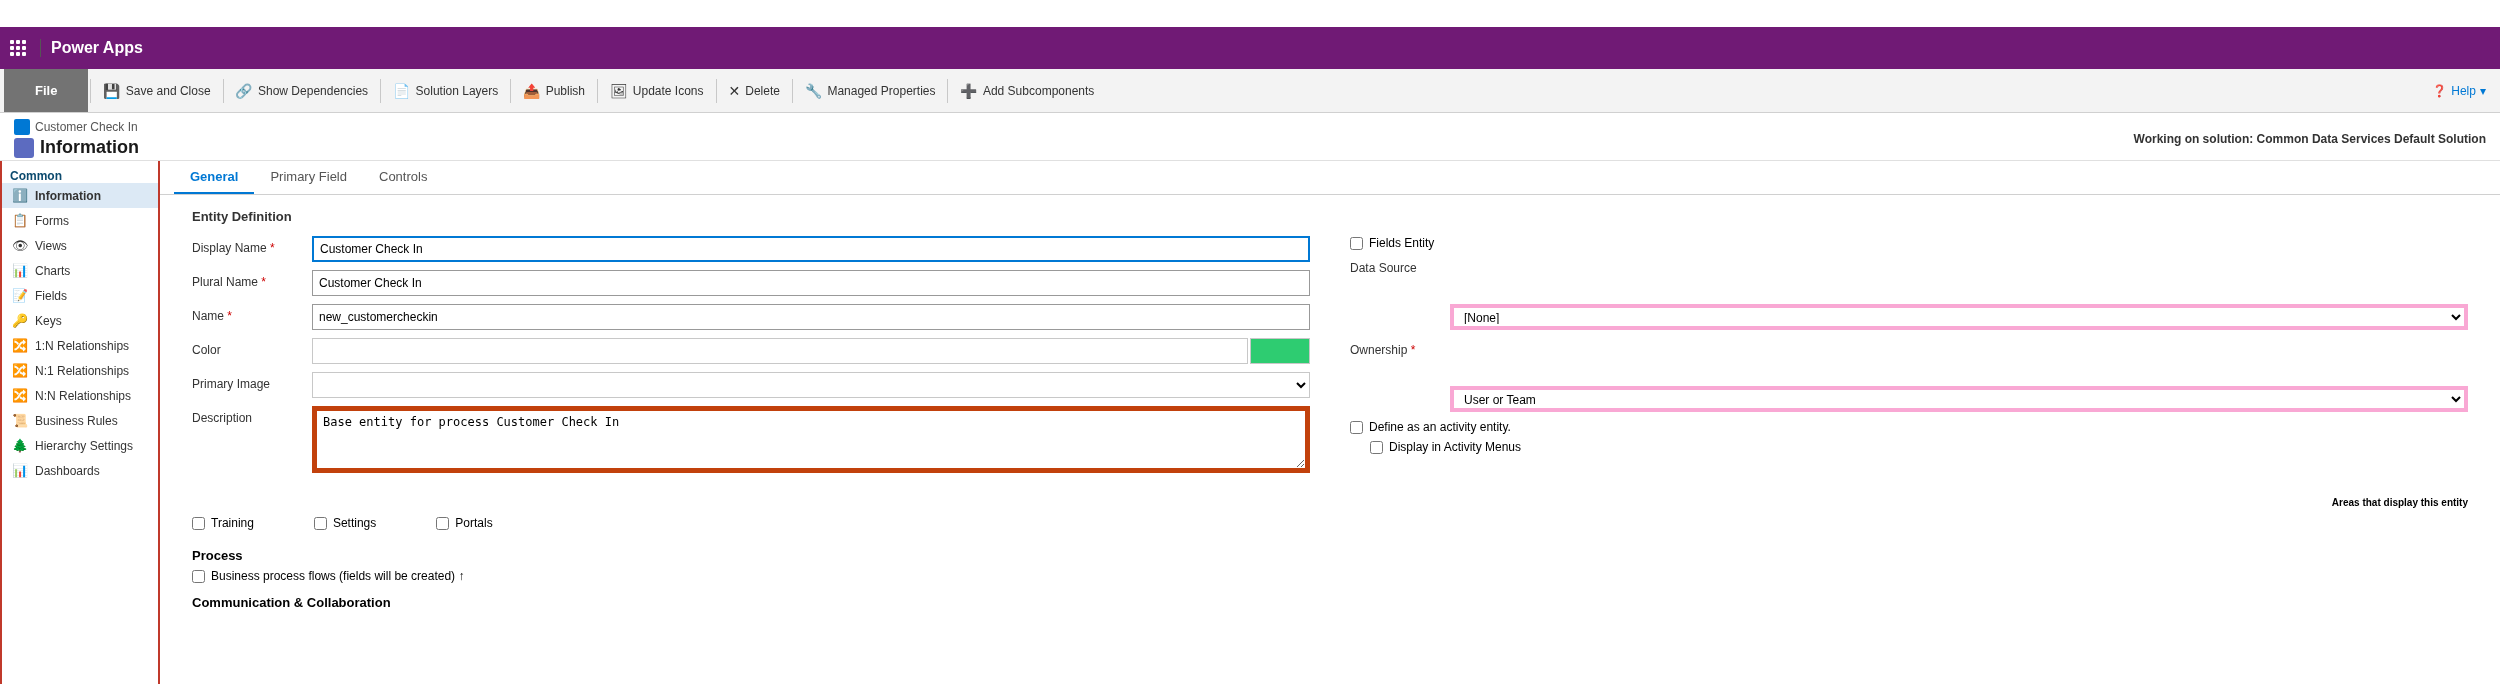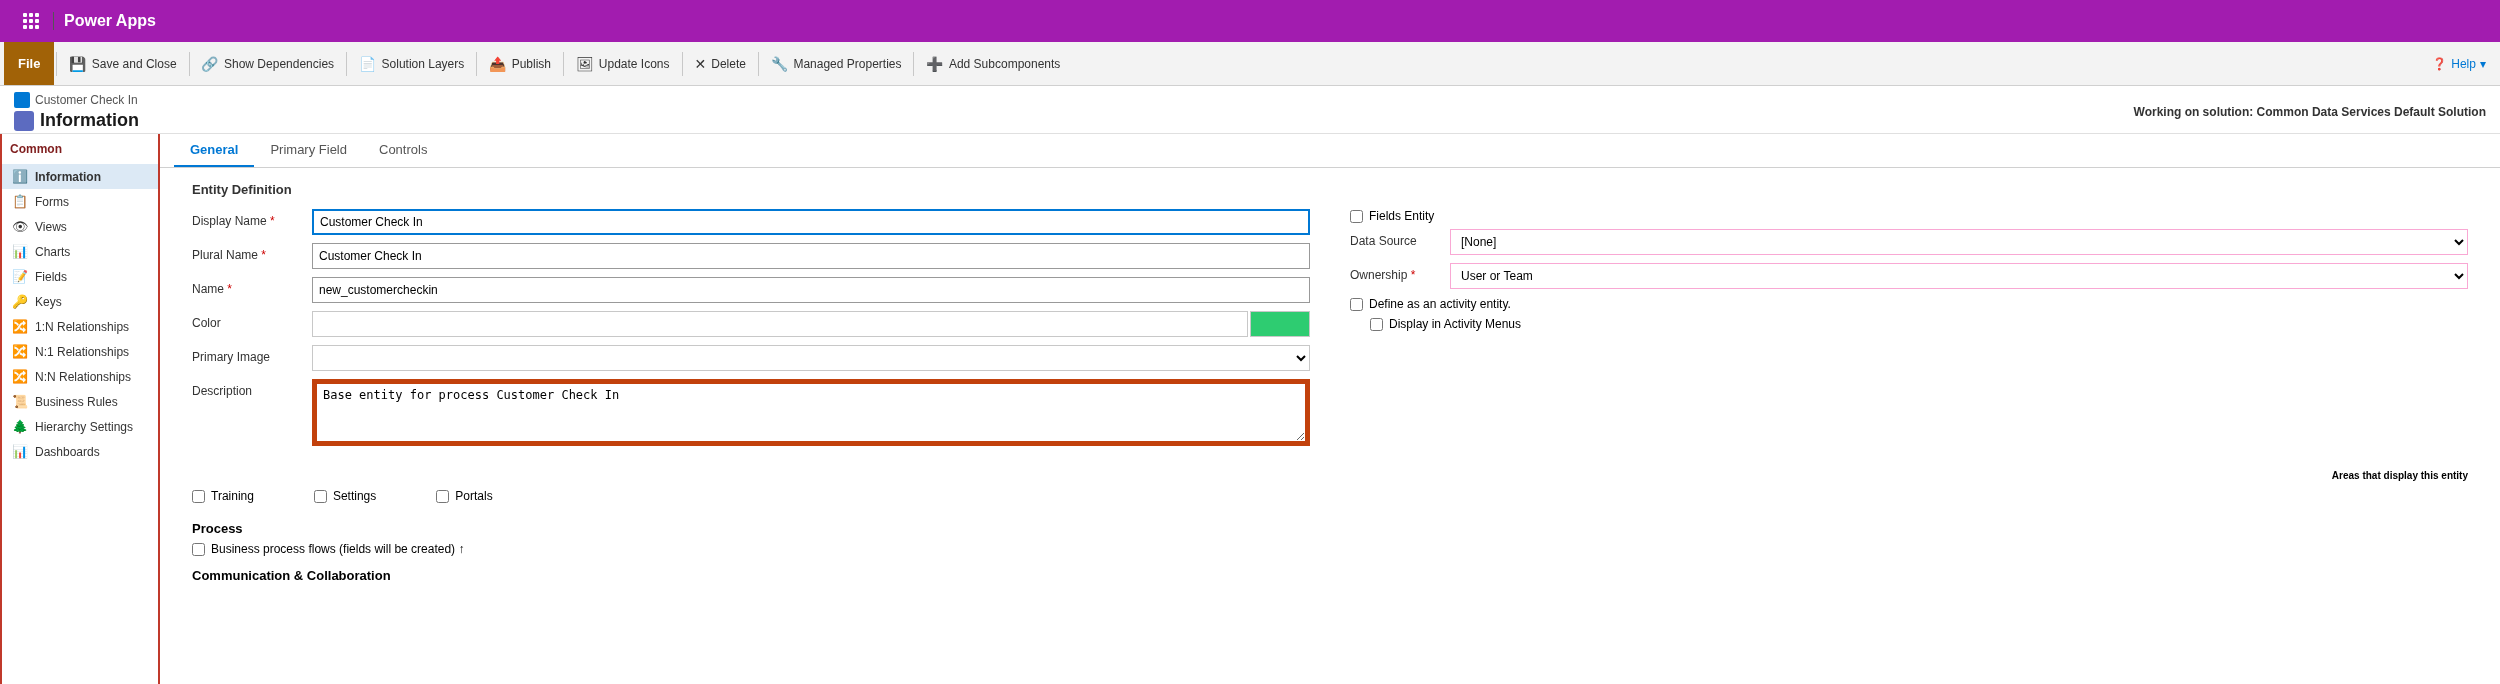--- a/index.html
+++ b/index.html
@@ -1,49 +1,50 @@
 <!DOCTYPE html>
 <html><head>
   <meta charset="utf-8">
   <style>
     * { box-sizing: border-box; margin: 0; padding: 0; }
     body { font-family: 'Segoe UI', sans-serif; font-size: 13px; background: #fff; overflow-x: hidden; }
 
     
     .app-header {
-      background: #a21caf;
+      background: #701a75;
       height: 42px;
       display: flex;
       align-items: center;
-      padding: 0 23px;
+      padding: 0 10px;
       gap: 10px;
+      margin-top: 27px;
     }
     .app-header-grid {
       width: 16px; height: 16px;
       display: grid; grid-template-columns: repeat(3,4px); grid-template-rows: repeat(3,4px); gap: 2px;
     }
     .app-header-grid span { background: #fff; display: block; border-radius: 1px; }
     .app-title { color: #fff; font-size: 16px; font-weight: 600; padding-left: 10px; border-left: 1px solid #555; margin-left: 4px; }
 
     
     .toolbar {
       background: #f3f3f3;
       border-bottom: 1px solid #d0d0d0;
       height: 44px;
       display: flex;
       align-items: center;
       padding: 0 0 0 4px;
       gap: 0;
     }
     .toolbar-file-btn {
-      background: #a16207;
+      background: #737373;
       color: #fff;
       font-size: 13px;
       font-weight: 600;
-      padding: 0 14px;
+      padding: 0 31px;
       height: 100%;
       border: none;
       cursor: pointer;
       display: flex;
       align-items: center;
     }
     .toolbar-sep { width: 1px; background: #c8c8c8; height: 24px; margin: 0 2px; }
     .toolbar-btn {
       display: flex;
       align-items: center;
@@ -96,22 +97,22 @@
       width: 160px;
       min-width: 160px;
       border: 2px solid #c0392b;
       border-top: none;
       background: #fff;
       overflow-y: auto;
     }
     .sidebar-section-title {
       font-size: 12px;
       font-weight: 700;
-      color: #7f1d1d;
-      padding: 8px 8px 8px 8px;
+      color: #0c4a6e;
+      padding: 8px 8px 0 8px;
       background: #fff;
     }
     .sidebar-item {
       display: flex;
       align-items: center;
       gap: 7px;
       padding: 5px 10px;
       cursor: pointer;
       font-size: 12px;
       color: #333;
@@ -216,24 +217,25 @@
       min-width: 100px;
       font-size: 12px;
       color: #333;
       padding-top: 5px;
       flex-shrink: 0;
     }
     .right-label .required { color: #c00; }
     .right-select {
       flex: 1;
       height: 26px;
-      border: 1px solid #f9a8d4;
+      border: 4px solid #f9a8d4;
       padding: 2px 6px;
       font-size: 12px;
       background: #fff;
+      margin-top: 48px;
     }
 
     .areas-section { margin-top: 16px; }
     .areas-title { font-size: 10px; font-weight: 700; margin-bottom: 8px; text-align: right; }
     .areas-row { display: flex; gap: 60px; align-items: center; margin-bottom: 8px; }
     .process-section { margin-top: 12px; }
     .process-title { font-size: 13px; font-weight: 700; margin-bottom: 6px; }
     .communication-section { margin-top: 12px; }
     .communication-title { font-size: 13px; font-weight: 700; margin-bottom: 22px; }
   </style>

